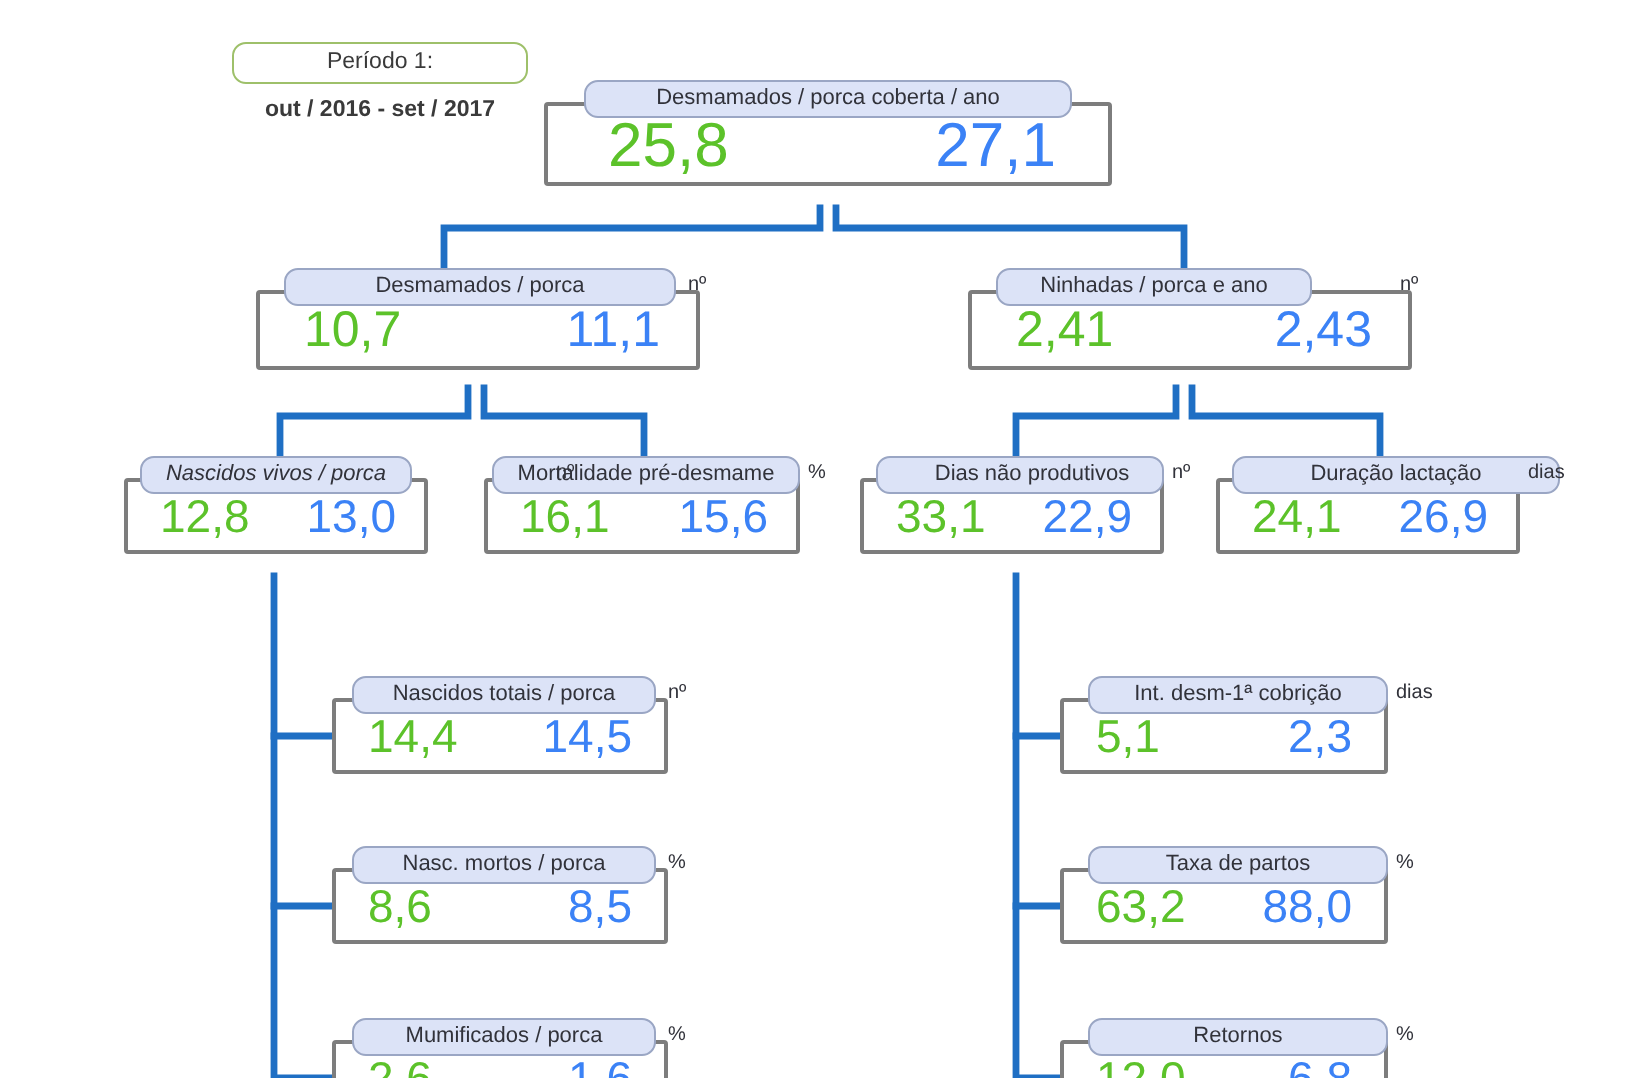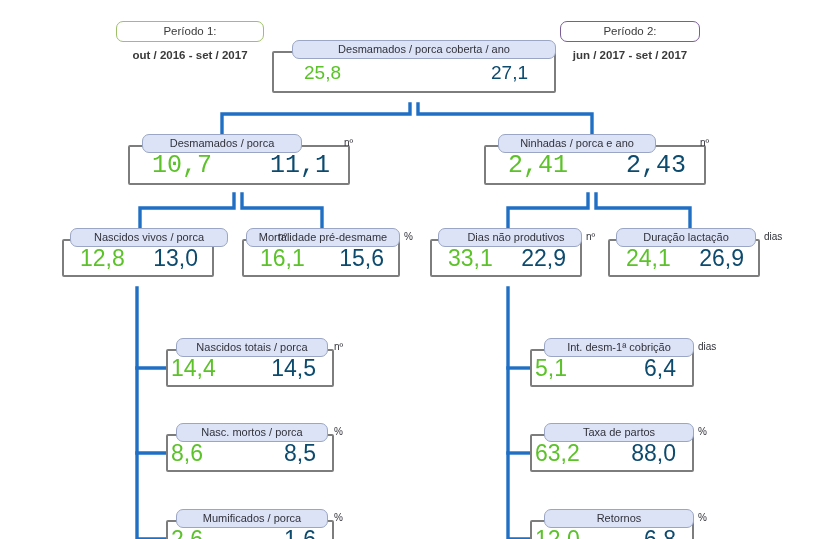--- a/index.html
+++ b/index.html
@@ -78,30 +78,30 @@
     color:#31323a;
     white-space:nowrap;
     z-index:4;
   }
   .node .v1,.node .v2{
     font-size:25px;
     line-height:1;
     white-space:nowrap;
   }
   .node .v1{color:#5cc22a;}
-  .node .v2{color:#0c4a6e;}
+  .node .v2{color:#3b82f6;}
 
   
   .node.root .body{height:42px;padding:0 26px 0 30px;}
-  .node.root .v1,.node.root .v2{font-size:19px;}
-  .node.lvl2 .body{height:40px;padding:0 18px 0 22px;font-family:Liberation Mono, monospace;}
+  .node.root .v1,.node.root .v2{font-size:31px;}
+  .node.lvl2 .body{height:40px;padding:0 18px 0 22px;}
   .node.lvl2 .v1,.node.lvl2 .v2{font-size:25px;}
   .node.lvl3 .body{height:38px;padding:0 14px 0 16px;}
   .node.lvl3 .v1,.node.lvl3 .v2{font-size:23px;}
-  .node.leaf .body{height:38px;padding:0 16px 0 3px;}
+  .node.leaf .body{height:38px;padding:0 16px 0 16px;}
   .node.leaf .v1,.node.leaf .v2{font-size:23px;}
 </style>
 </head>
 <body>
 
 <div id="stage">
 
   <svg id="wires" viewBox="0 0 820 539" xmlns="http://www.w3.org/2000/svg">
     <g fill="none" stroke="#1f6fc4" stroke-width="3.4" stroke-linecap="square">
 
@@ -122,53 +122,49 @@
       <path d="M 508,352 L 532,352"></path>
       <path d="M 508,437 L 532,437"></path>
     </g>
   </svg>
 
   <div class="legend green" style="left:116px;top:5px;width:148px;">
     <div class="chip">Período 1:</div>
     <div class="range">out / 2016 - set / 2017</div>
   </div>
 
-  <div class="legend purple" style="left:560px;top:5px;width:140px;">
-    <div class="chip">Período 2:</div>
-    <div class="range">jun / 2017 - set / 2017</div>
-  </div>
 
   <div class="node root" style="left:272px;top:24px;width:284px;">
-    <div class="cap" style="left:20px;width:264px;">Desmamados / porca coberta / ano</div>
+    <div class="cap" style="left:20px;width:244px;">Desmamados / porca coberta / ano</div>
     <div class="body">
       <span class="v1">25,8</span>
       <span class="v2">27,1</span>
     </div>
   </div>
 
   <div class="node lvl2" style="left:128px;top:118px;width:222px;">
-    <div class="cap" style="left:14px;width:160px;">Desmamados / porca</div>
+    <div class="cap" style="left:14px;width:196px;">Desmamados / porca</div>
     <div class="unit" style="left:216px;">nº</div>
     <div class="body">
       <span class="v1">10,7</span>
       <span class="v2">11,1</span>
     </div>
   </div>
 
   <div class="node lvl2" style="left:484px;top:118px;width:222px;">
     <div class="cap" style="left:14px;width:158px;">Ninhadas / porca e ano</div>
     <div class="unit" style="left:216px;">nº</div>
     <div class="body">
       <span class="v1">2,41</span>
       <span class="v2">2,43</span>
     </div>
   </div>
 
   <div class="node lvl3" style="left:62px;top:212px;width:152px;">
-    <div class="cap" style="left:8px;width:158px;">Nascidos vivos / porca</div>
+    <div class="cap" style="left:8px;width:136px;font-style:italic;">Nascidos vivos / porca</div>
     <div class="unit" style="left:216px;">nº</div>
     <div class="body">
       <span class="v1">12,8</span>
       <span class="v2">13,0</span>
     </div>
   </div>
 
   <div class="node lvl3" style="left:242px;top:212px;width:158px;">
     <div class="cap" style="left:4px;width:154px;">Mortalidade pré-desmame</div>
     <div class="unit" style="left:162px;">%</div>
@@ -181,21 +177,21 @@
   <div class="node lvl3" style="left:430px;top:212px;width:152px;">
     <div class="cap" style="left:8px;width:144px;padding-left:12px;">Dias não produtivos</div>
     <div class="unit" style="left:156px;">nº</div>
     <div class="body">
       <span class="v1">33,1</span>
       <span class="v2">22,9</span>
     </div>
   </div>
 
   <div class="node lvl3" style="left:608px;top:212px;width:152px;">
-    <div class="cap" style="left:8px;width:140px;">Duração lactação</div>
+    <div class="cap" style="left:8px;width:164px;">Duração lactação</div>
     <div class="unit" style="left:156px;">dias</div>
     <div class="body">
       <span class="v1">24,1</span>
       <span class="v2">26,9</span>
     </div>
   </div>
 
   <div class="node leaf" style="left:166px;top:322px;width:168px;">
     <div class="cap" style="left:10px;width:152px;">Nascidos totais / porca</div>
     <div class="unit" style="left:168px;">nº</div>
@@ -221,21 +217,21 @@
       <span class="v1">2,6</span>
       <span class="v2">1,6</span>
     </div>
   </div>
 
   <div class="node leaf" style="left:530px;top:322px;width:164px;">
     <div class="cap" style="left:14px;width:150px;">Int. desm-1ª cobrição</div>
     <div class="unit" style="left:168px;">dias</div>
     <div class="body">
       <span class="v1">5,1</span>
-      <span class="v2">6,4</span>
+      <span class="v2">2,3</span>
     </div>
   </div>
 
   <div class="node leaf" style="left:530px;top:407px;width:164px;">
     <div class="cap" style="left:14px;width:150px;">Taxa de partos</div>
     <div class="unit" style="left:168px;">%</div>
     <div class="body">
       <span class="v1">63,2</span>
       <span class="v2">88,0</span>
     </div>

